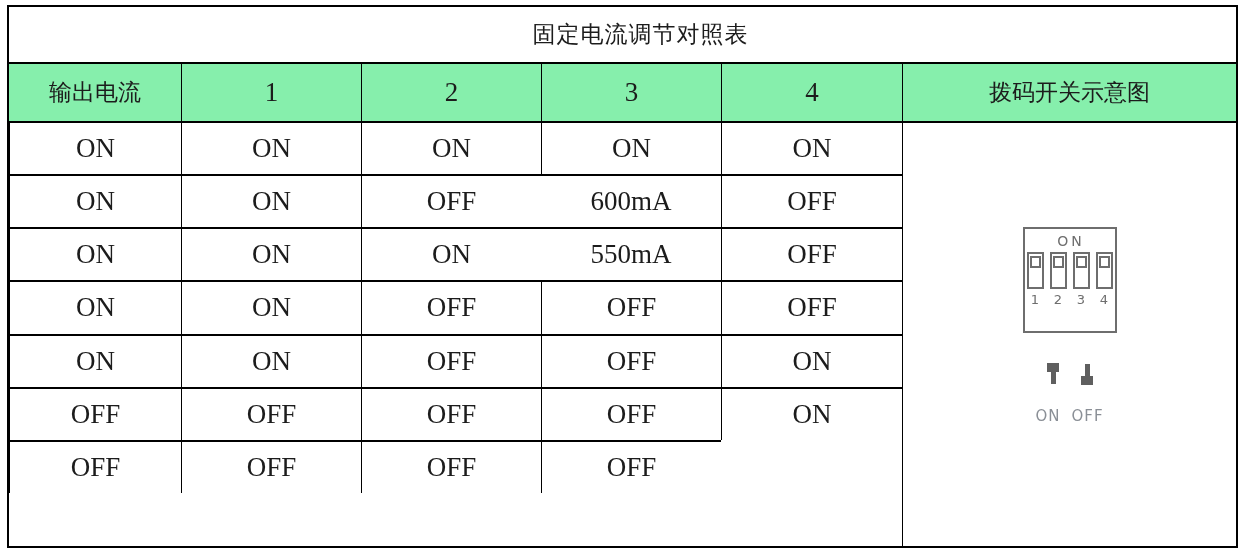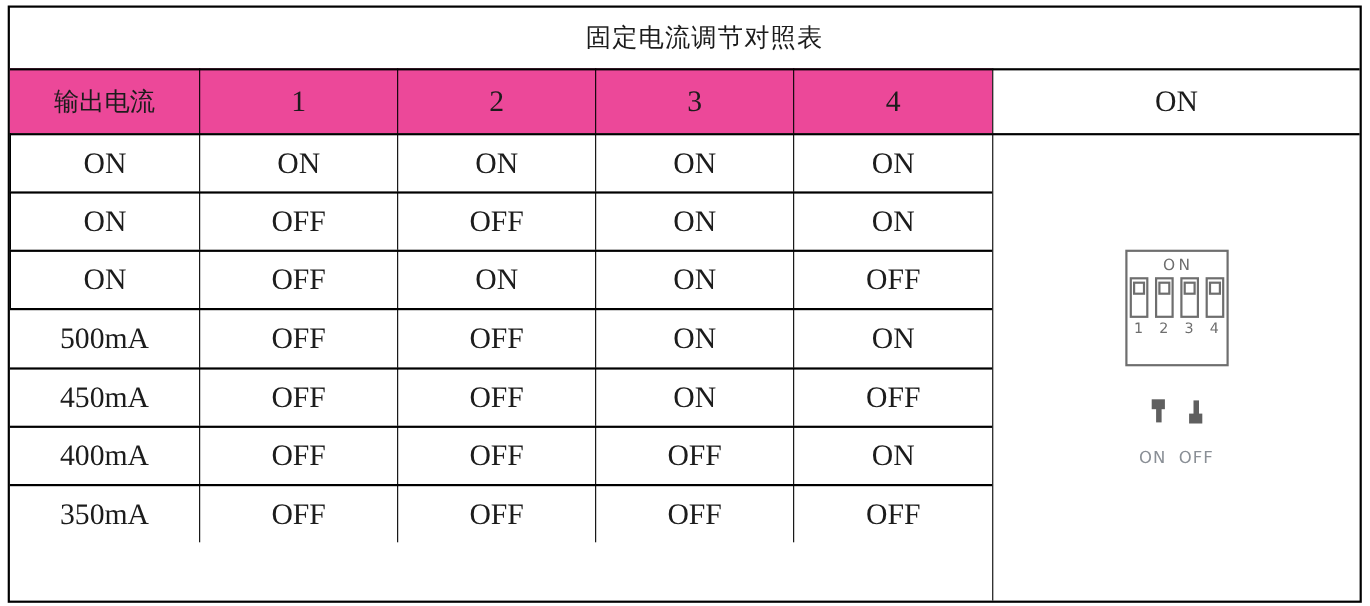--- a/index.html
+++ b/index.html
@@ -15,21 +15,21 @@
     background:#fff;
   }
   .c {
     border-left:1px solid #000;
     border-top:2px solid #000;
     display:flex; align-items:center; justify-content:center;
     color:#1c1c1c;
   }
   .fc { border-left:none; }
   .title-cell { grid-column:1 / -1; border:none; font-size:23px; letter-spacing:1px;padding-left:36px; }
-  .hdr { background:#ec4899; }
+  .hdr { background:#86efac; }
   .cjk { font-size:23px; }
   .num { font-size:27px; }
 
   .dip-cell {
     grid-column:6; grid-row:3 / 11;
     display:flex; flex-direction:column; align-items:center; justify-content:center;
     padding-bottom:18px;
   }
   .dip-box {
     width:94px; height:106px;
@@ -67,20 +67,21 @@
 
 <div class="table-wrap">
 
   <div class="c title-cell cjk">固定电流调节对照表</div>
 
   <div class="c hdr fc cjk">输出电流</div>
   <div class="c hdr num">1</div>
   <div class="c hdr num">2</div>
   <div class="c hdr num">3</div>
   <div class="c hdr num">4</div>
+  <div class="c hdr cjk">拨码开关示意图</div>
 
   <div class="c dip-cell">
     <div class="dip-box">
       <div class="dip-on-label">ON</div>
       <div class="dip-switches">
         <div class="dip-switch">
             <div class="dip-knob"></div>
           </div>
         <div class="dip-switch">
             <div class="dip-knob"></div>
@@ -118,47 +119,45 @@
   <div class="c num">ON</div>
   <div class="c num">ON</div>
   <div class="c num">ON</div>
   <div class="c num">ON</div>
 
   <div class="c num">ON</div>
   <div class="c num">ON</div>
   <div class="c num">ON</div>
   <div class="c num">OFF</div>
 
+  <div class="c fc num">600mA</div>
   <div class="c num">OFF</div>
   <div class="c num">ON</div>
   <div class="c num">ON</div>
   <div class="c num">ON</div>
 
+  <div class="c fc num">550mA</div>
   <div class="c num">OFF</div>
   <div class="c num">ON</div>
   <div class="c num">ON</div>
   <div class="c num">OFF</div>
 
-  <div class="c fc num">500mA</div>
   <div class="c num">OFF</div>
   <div class="c num">OFF</div>
   <div class="c num">ON</div>
   <div class="c num">ON</div>
 
-  <div class="c fc num">450mA</div>
   <div class="c num">OFF</div>
   <div class="c num">OFF</div>
   <div class="c num">ON</div>
   <div class="c num">OFF</div>
 
-  <div class="c fc num">400mA</div>
   <div class="c num">OFF</div>
   <div class="c num">OFF</div>
   <div class="c num">OFF</div>
   <div class="c num">ON</div>
 
-  <div class="c fc num">350mA</div>
   <div class="c num">OFF</div>
   <div class="c num">OFF</div>
   <div class="c num">OFF</div>
   <div class="c num">OFF</div>
 
 </div>
 
 </body></html>

